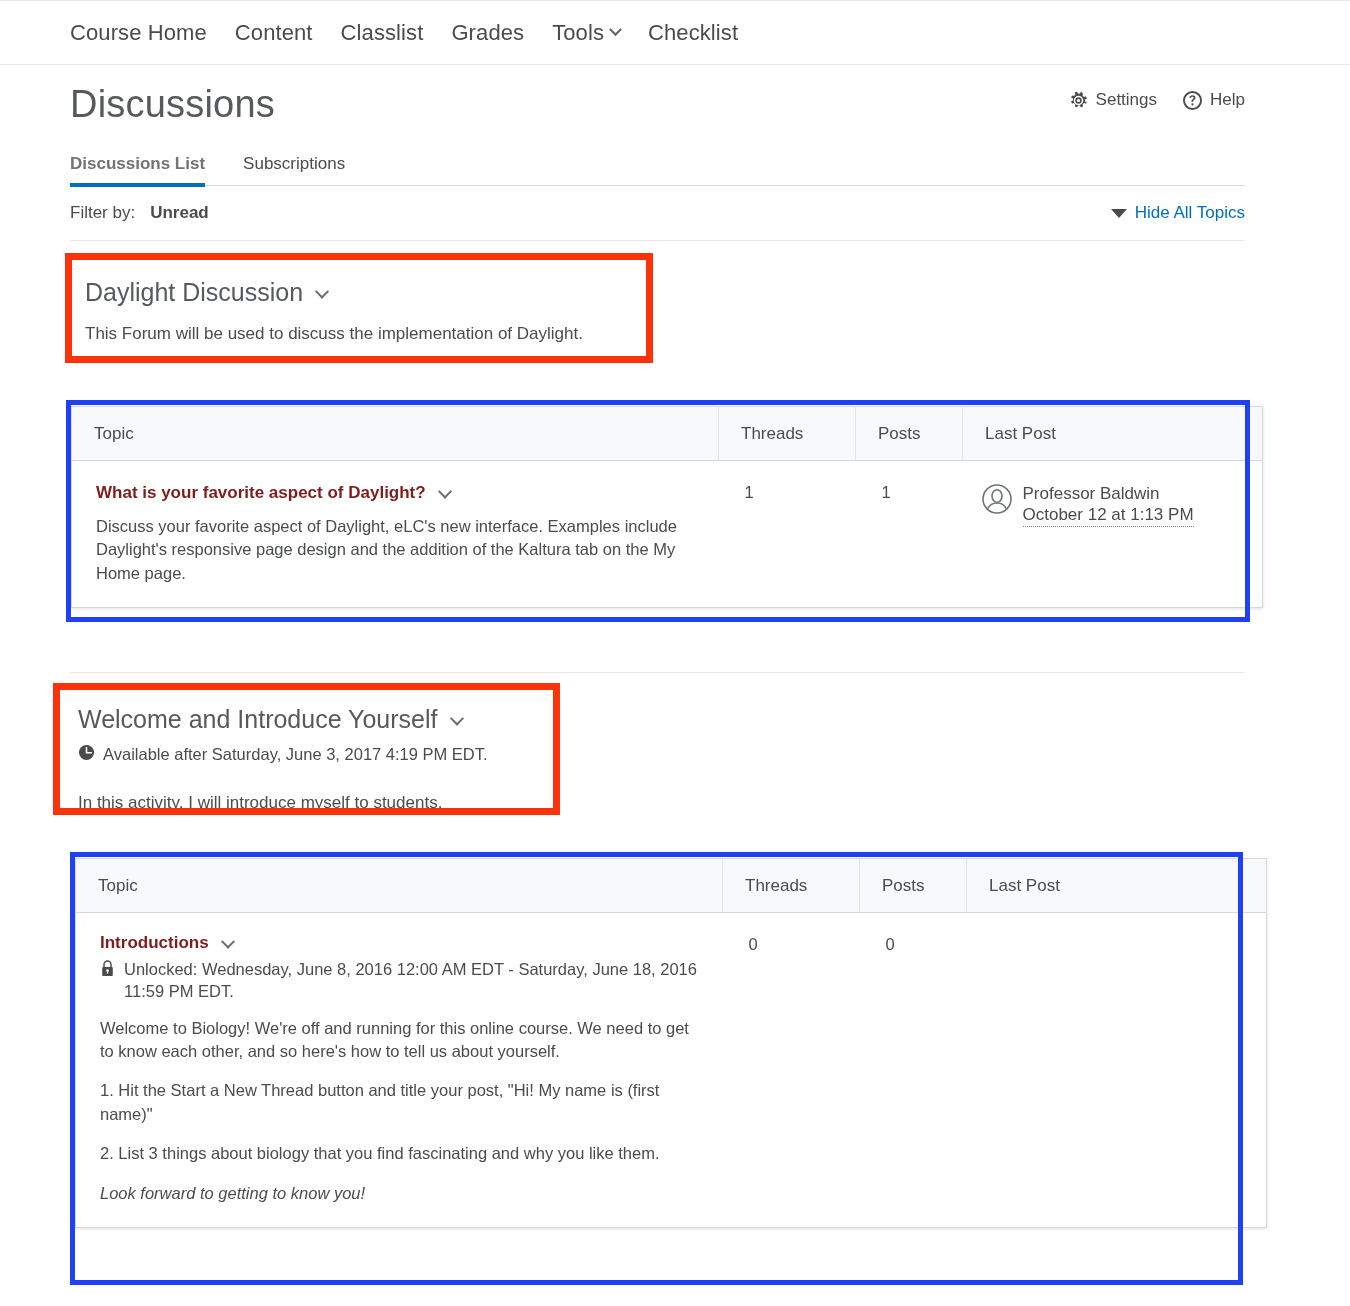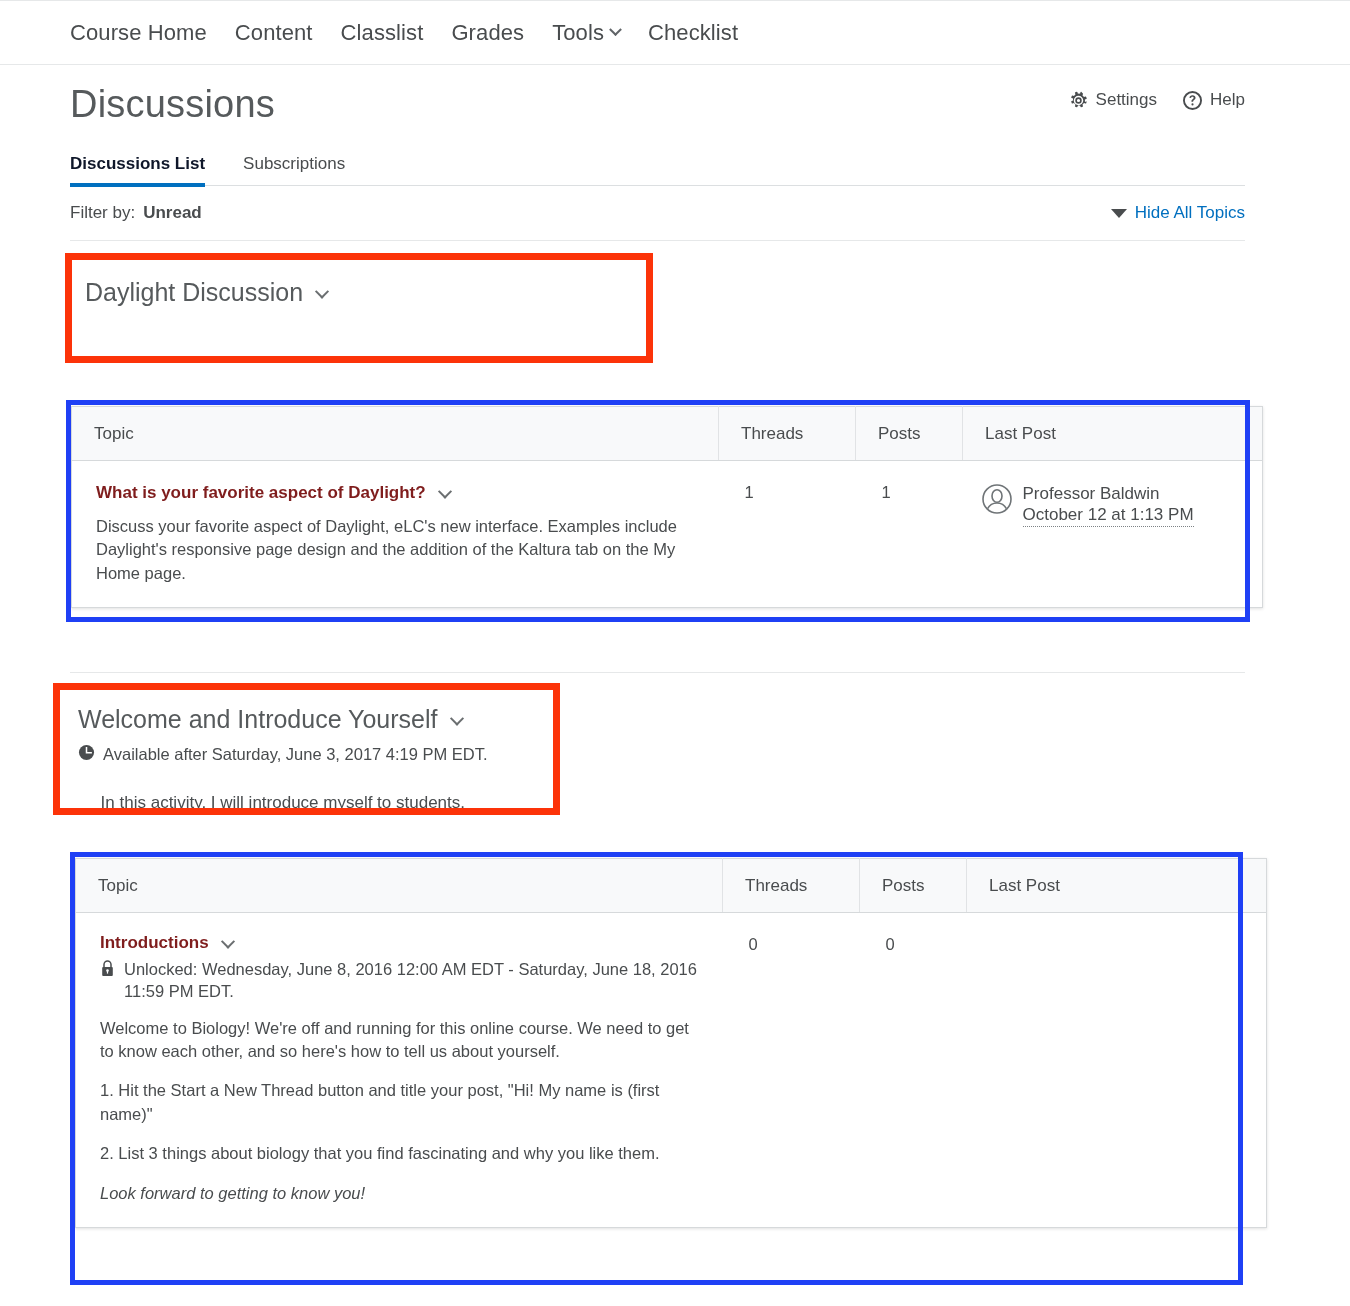--- a/index.html
+++ b/index.html
@@ -86,42 +86,42 @@
   }
   .tab {
     font-size: 17px;
     color: #494c4e;
     padding: 0 6px 11px 0;
     margin-right: 32px;
     cursor: pointer;
     position: relative;
   }
   .tab.active {
-    color: #0f172a;
+    color: #737373;
     font-weight: bold;
   }
   .tab.active::after {
     content: "";
     position: absolute;
     left: 0; right: 6px; bottom: -2px;
     height: 4px;
     background: #006fbf;
   }
 
   
   #filter-row {
     margin: 0 0 0 70px;
     width: 1175px;
     height: 55px;
     display: flex;
     align-items: center;
     justify-content: space-between;
     border-bottom: 1px solid #e6e8e9;
   }
-  #filter-left { display: flex; align-items: baseline; gap: 8px; font-size: 17px; }
+  #filter-left { display: flex; align-items: baseline; gap: 15px; font-size: 17px; }
   #filter-label { color: #494c4e; }
   #filter-value { color: #494c4e; font-weight: bold; cursor: pointer; }
   #hide-all { display: flex; align-items: center; gap: 8px; color: #006fbf; font-size: 17px; cursor: pointer; }
   .tri-down {
     width: 0; height: 0;
     border-left: 8px solid transparent;
     border-right: 8px solid transparent;
     border-top: 9px solid #494c4e;
   }
 
@@ -301,20 +301,21 @@
     <span class="tri-down"></span>
     <span>Hide All Topics</span>
   </div>
 </div>
 
 <div class="forum-header" style="left:85px; top:278px;">
   <h2 class="forum-title">
     <span>Daylight Discussion</span>
     <span class="chev"></span>
   </h2>
+  <p class="forum-desc" style="margin-top:17px;">This Forum will be used to discuss the implementation of Daylight.</p>
 </div>
 
 <table class="topic-table" style="left:71px; top:406px; width:1174px;">
   <thead>
     <tr>
       <th class="col-topic">Topic</th>
       <th class="col-threads">Threads</th>
       <th class="col-posts">Posts</th>
       <th class="col-last">Last Post</th>
     </tr>
@@ -344,21 +345,21 @@
             <div class="lp-date">October 12 at 1:13 PM</div>
           </span>
         </div>
       </td>
     </tr>
   </tbody>
 </table>
 
 <div class="divider" style="left:70px; top:672px; width:1175px;"></div>
 
-<div class="forum-header" style="left:78px; top:705px;text-align:center;">
+<div class="forum-header" style="left:78px; top:705px;">
   <h2 class="forum-title">
     <span>Welcome and Introduce Yourself</span>
     <span class="chev"></span>
   </h2>
   <div class="avail-line" style="margin-top:10px;">
     <span>
       <svg width="17" height="17" viewBox="0 0 18 18">
         <circle cx="9" cy="9" r="8" fill="#494c4e"></circle>
         <path d="M9 3.3v5.9h5.7" fill="none" stroke="#ffffff" stroke-width="1.6"></path>
       </svg>

